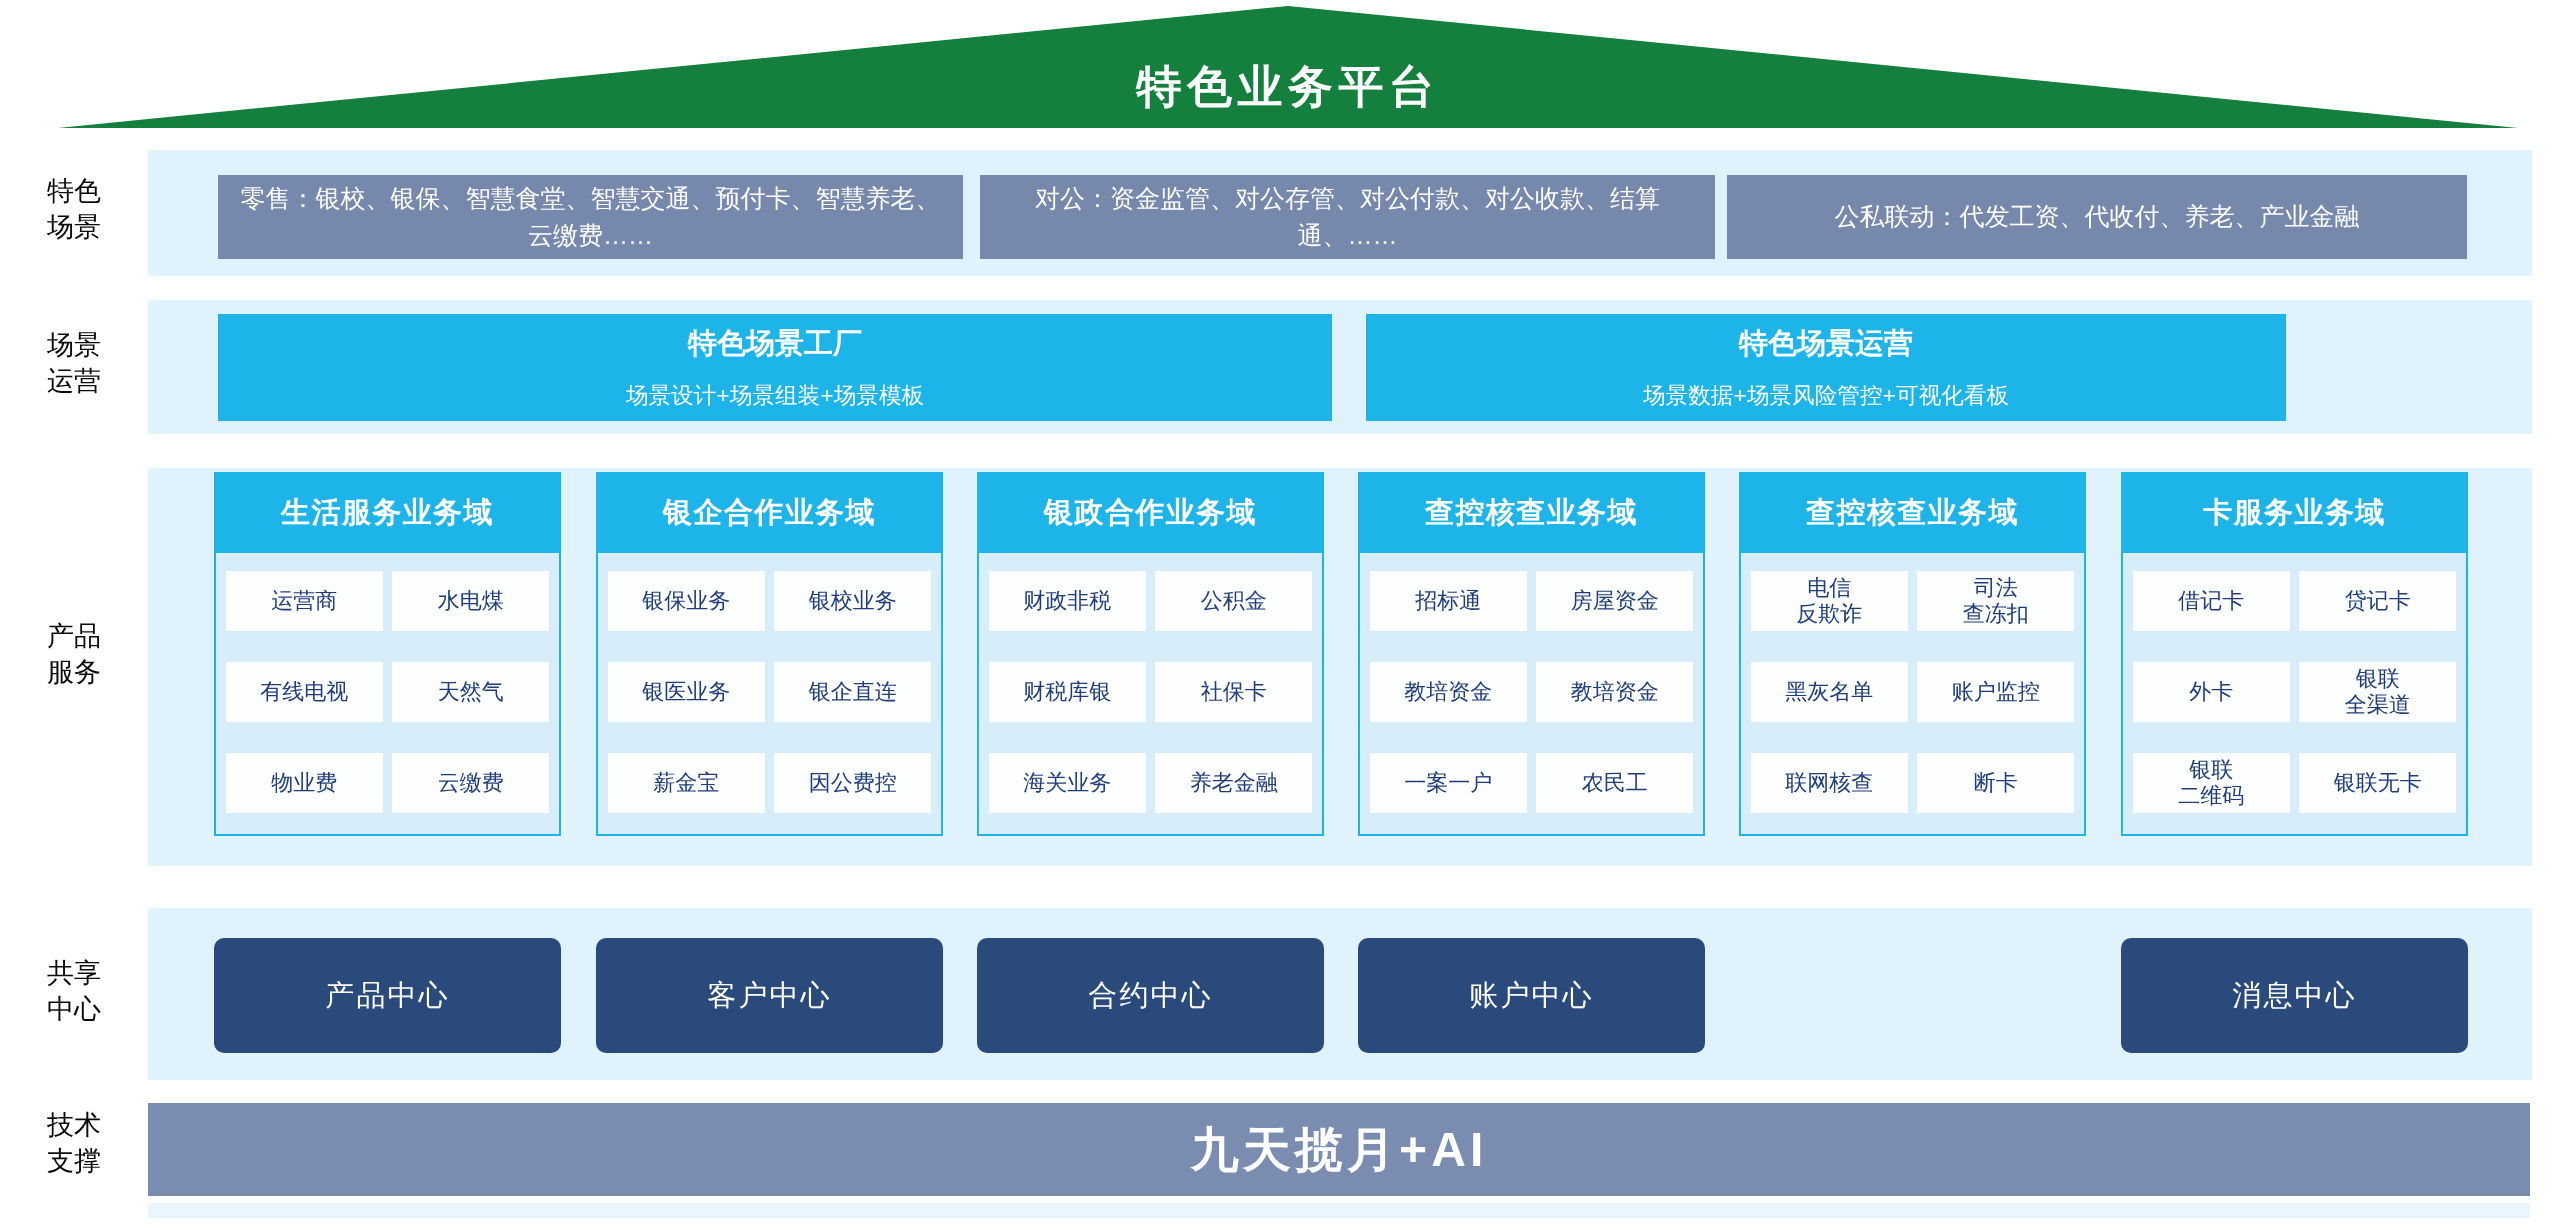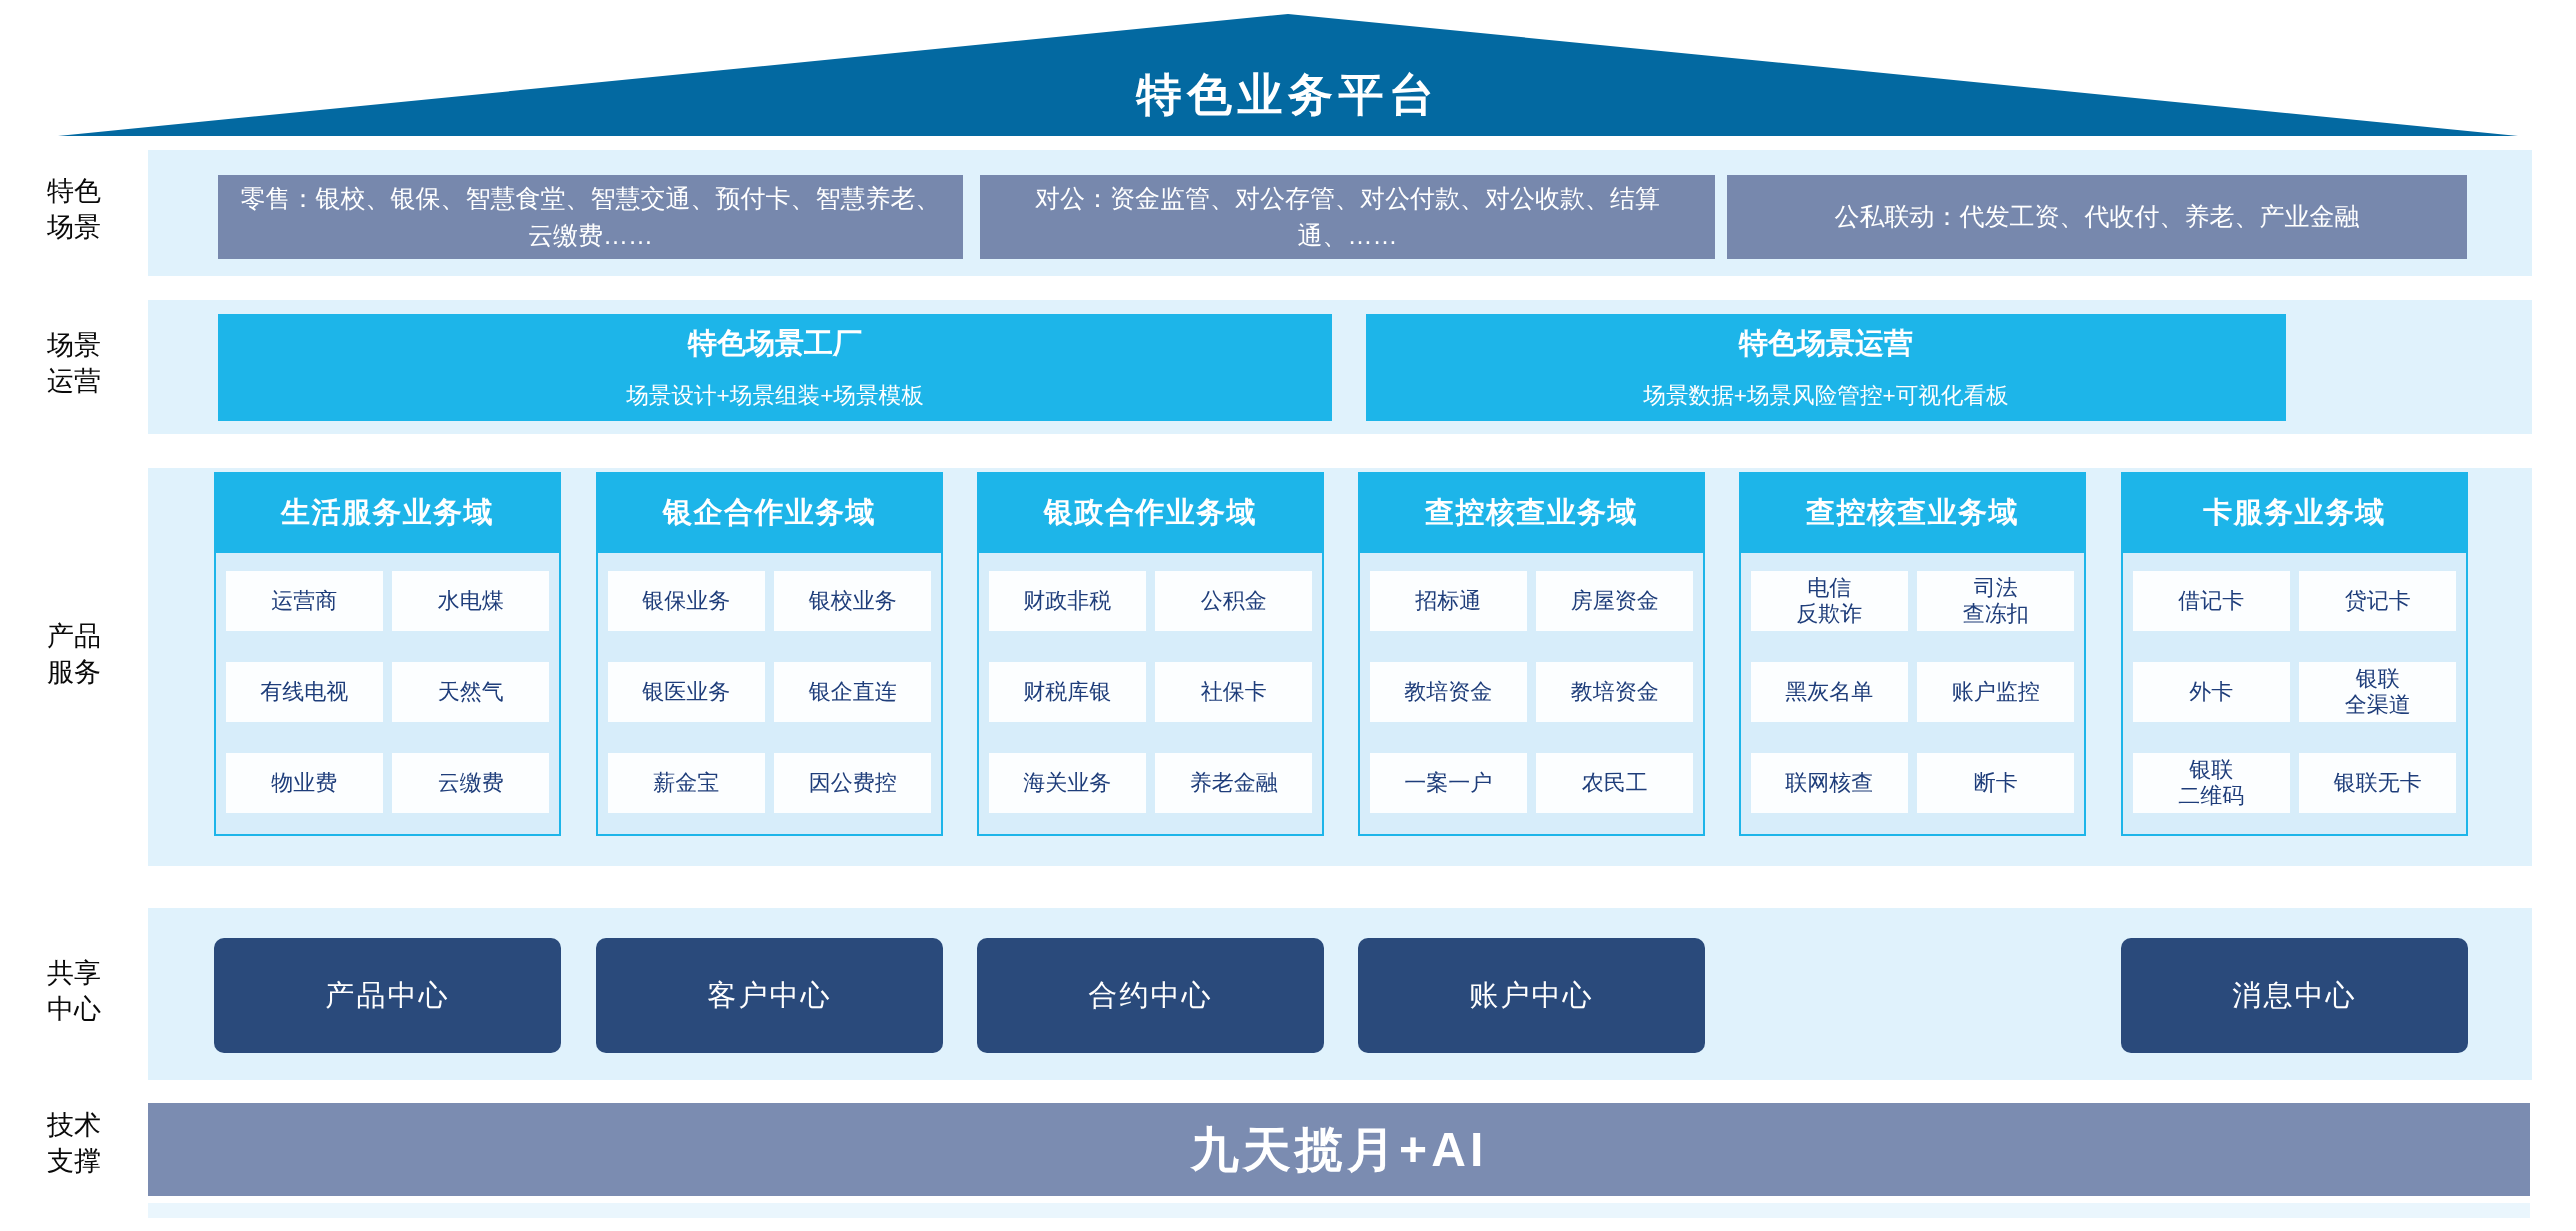--- a/index.html
+++ b/index.html
@@ -2,22 +2,22 @@
 <html style="font-size:11px"><head>
 <meta charset="utf-8">
 <style>
   html,body{margin:0;padding:0;background:#ffffff;}
   .canvas{
     position:relative;width:2576px;height:1232px;background:#ffffff;
     font-family:"Liberation Sans", sans-serif;overflow:hidden;
   }
   
   .roof{
-    position:absolute;left:58px;top:14px;width:2460px;height:122px;
-    background:#0369a1;
+    position:absolute;left:58px;top:6px;width:2460px;height:122px;
+    background:#15803d;
     clip-path:polygon(50% 0, 100% 100%, 0 100%);
   }
   .roof-title{
     position:absolute;left:0;right:0;bottom:11px;text-align:center;
     color:#ffffff;font-size:45px;font-weight:bold;letter-spacing:5.5px;
   }
   
   .band{position:absolute;left:148px;width:2384px;background:#e0f2fc;}
   .band1{top:150px;height:126px;}
   .band2{top:300px;height:134px;}
@@ -35,21 +35,21 @@
     position:absolute;top:175px;height:84px;background:#7788ad;color:#ffffff;
     font-size:25px;line-height:1.5;display:flex;align-items:center;justify-content:center;
     text-align:center;padding:0 19px;box-sizing:border-box;
   }
   .sb1{left:218px;width:745px;}
   .sb2{left:980px;width:735px;}
   .sb3{left:1727px;width:740px;}
   
   .op-box{
     position:absolute;top:314px;height:107px;background:#1db5e9;color:#ffffff;
-    display:flex;flex-direction:column;align-items:center;justify-content:center;gap:16.4px;
+    display:flex;flex-direction:column;align-items:center;justify-content:center;gap:16.4px;font-family:Liberation Mono, monospace;
   }
   .ob1{left:218px;width:1114px;}
   .ob2{left:1366px;width:920px;}
   .op-title{font-size:29px;font-weight:bold;}
   .op-sub{font-size:22.6px;}
   
   .pcol{position:absolute;top:472px;width:347px;height:365px;}
   .pc1{left:214px;} .pc2{left:596px;} .pc3{left:977px;}
   .pc4{left:1358px;} .pc5{left:1739px;} .pc6{left:2121px;}
   .pcol-header{

